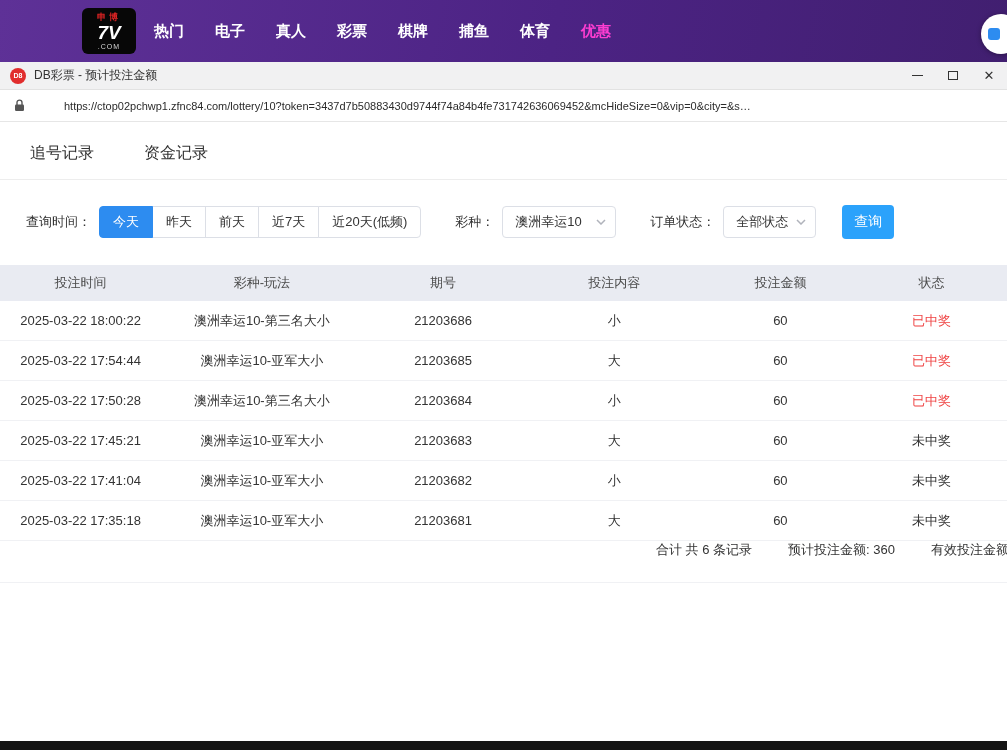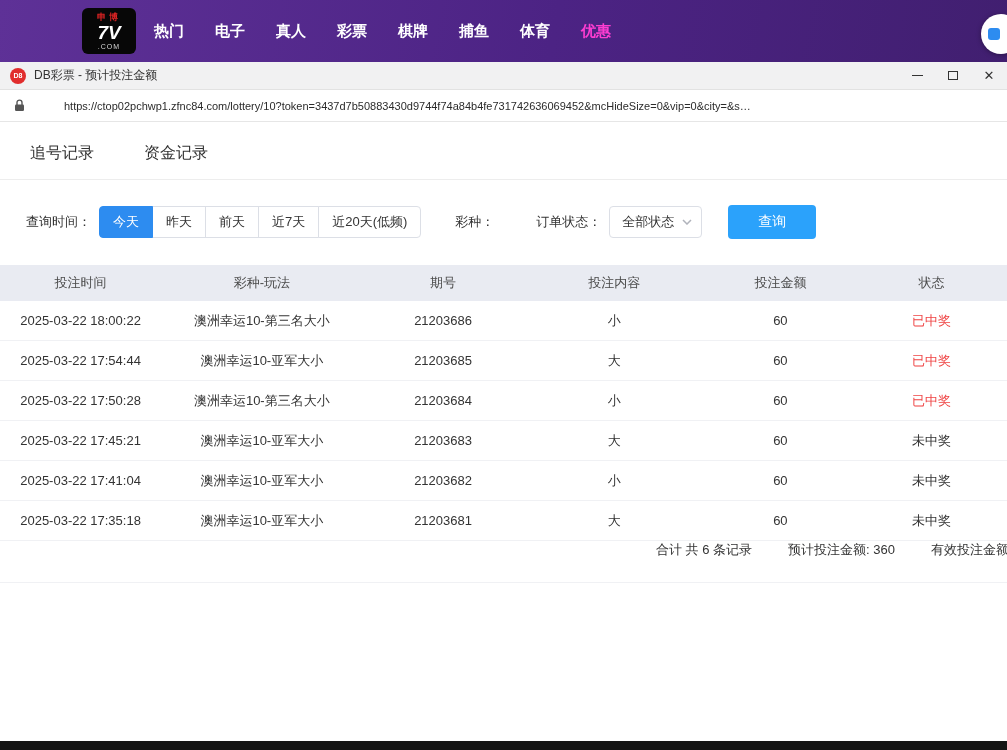--- a/index.html
+++ b/index.html
@@ -41,21 +41,21 @@
   .flabel { margin-right:8px; white-space:nowrap; }
   .segmented { display:flex; }
   .seg-btn { padding:0 13px; height:32px; border:1px solid #dcdfe6; background:#fff; color:#333; margin-left:-1px; cursor:pointer; font-size:13px; font-family:inherit; }
   .seg-btn:first-child { border-radius:4px 0 0 4px; margin-left:0; }
   .seg-btn:last-child { border-radius:0 4px 4px 0; }
   .seg-btn[data-active="true"] { background:#2d8cf0; border-color:#2d8cf0; color:#fff; position:relative; z-index:1; }
   .gap-lg { margin-left:34px; }
   .select { display:flex; align-items:center; justify-content:space-between; height:32px; border:1px solid #dcdfe6; border-radius:4px; padding:0 9px 0 12px; min-width:114px; cursor:pointer; background:#fff; color:#333; }
   .select.small { min-width:90px; }
   .chev { display:flex; margin-left:8px; }
-  .query-btn { margin-left:26px; width:88px; height:34px; background:#2ba2fb; color:#fff; border:none; border-radius:4px; font-size:14px; cursor:pointer; font-family:inherit; }
+  .query-btn { margin-left:26px; width:52px; height:34px; background:#2ba2fb; color:#fff; border:none; border-radius:4px; font-size:14px; cursor:pointer; font-family:inherit; }
 
   
   .table { margin-top:26px; }
   .thead, .trow { display:grid; grid-template-columns:16% 20% 16% 18% 15% 15%; align-items:center; }
   .thead { background:#e9ebf2; height:36px; color:#4a4a4a; font-size:13px; }
   .trow { height:40px; border-bottom:1px solid #f0f1f4; font-size:13px; color:#333; }
   .cell { text-align:center; white-space:nowrap; overflow:hidden; }
   .cell[data-state="won"] { color:#ef4444; }
 
   
@@ -123,20 +123,28 @@
     <span class="flabel">查询时间：</span>
     <div class="segmented">
       <button class="seg-btn" data-active="true">今天</button>
       <button class="seg-btn">昨天</button>
       <button class="seg-btn">前天</button>
       <button class="seg-btn">近7天</button>
       <button class="seg-btn">近20天(低频)</button>
     </div>
 
     <span class="flabel gap-lg">彩种：</span>
+    <div class="select">
+      <span>澳洲幸运10</span>
+      <span class="chev">
+        <svg width="10" height="6" viewBox="0 0 10 6">
+            <polyline points="1,1 5,5 9,1" fill="none" stroke="#b0b3bb" stroke-width="1.5"></polyline>
+          </svg>
+      </span>
+    </div>
 
     <span class="flabel gap-lg">订单状态：</span>
     <div class="select small">
       <span>全部状态</span>
       <span class="chev">
         <svg width="10" height="6" viewBox="0 0 10 6">
             <polyline points="1,1 5,5 9,1" fill="none" stroke="#b0b3bb" stroke-width="1.5"></polyline>
           </svg>
       </span>
     </div>

